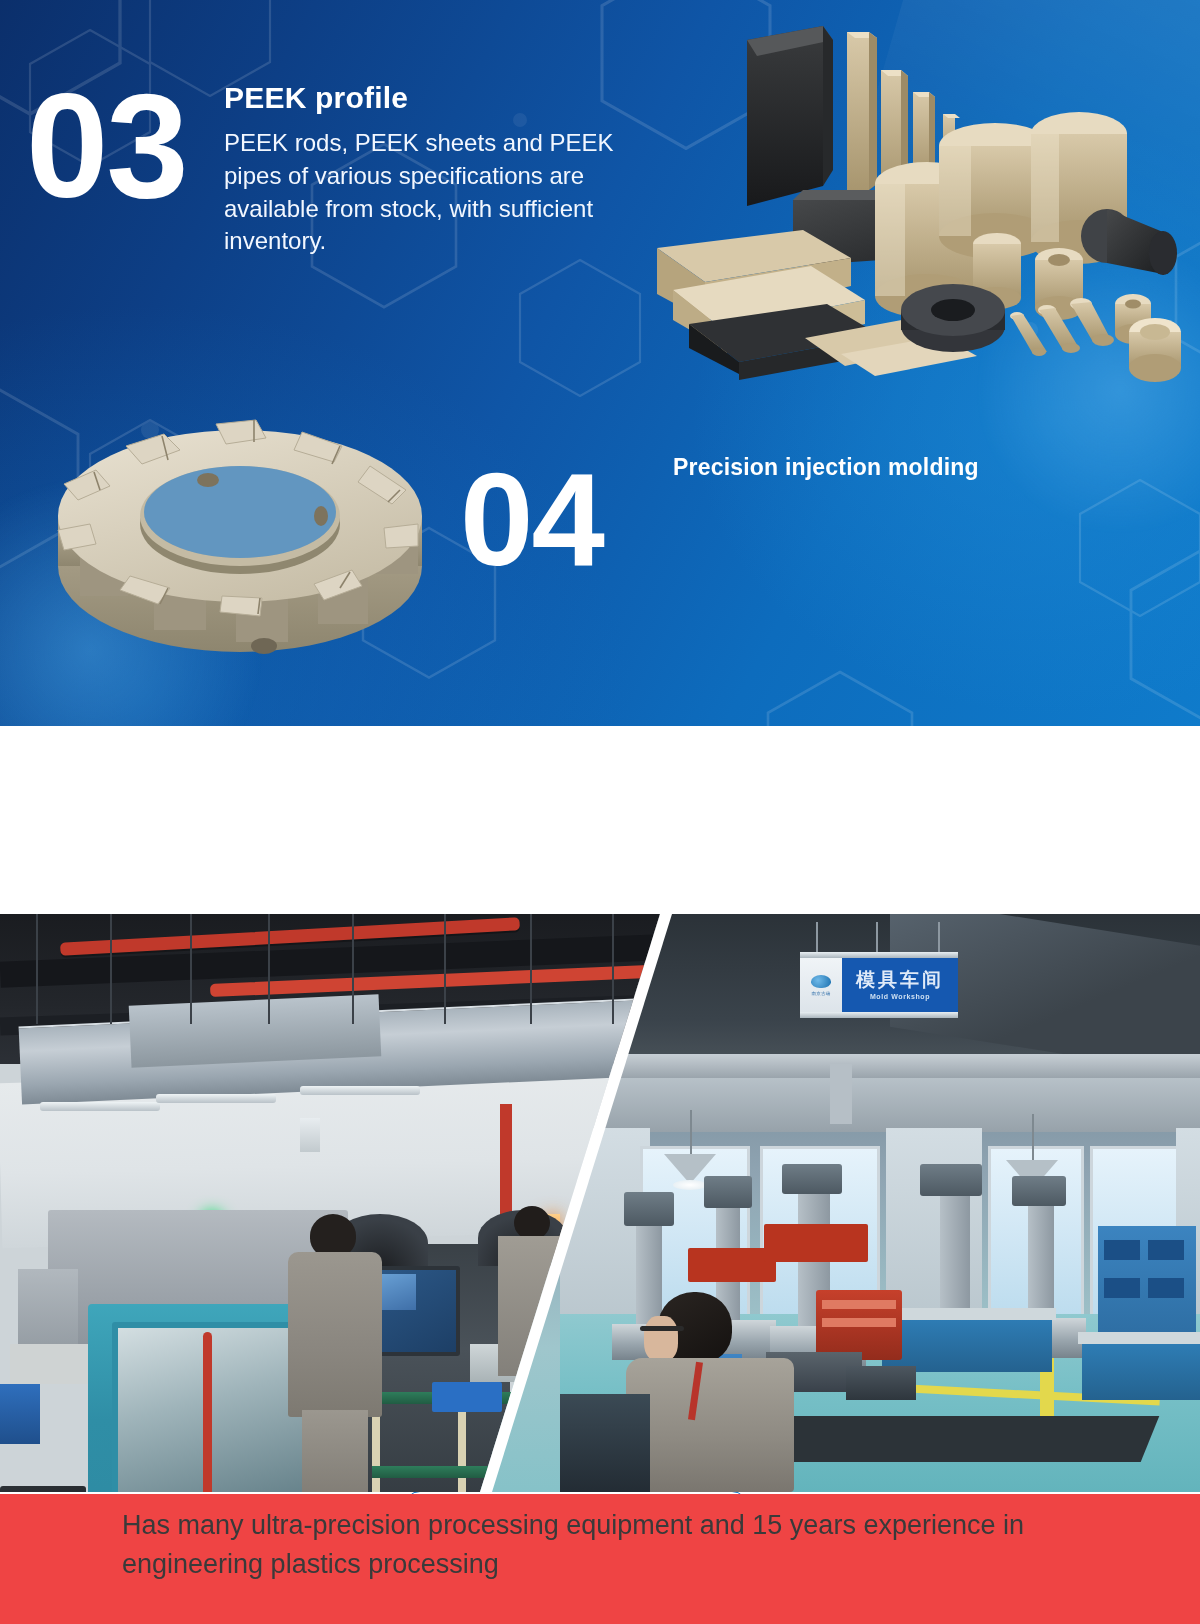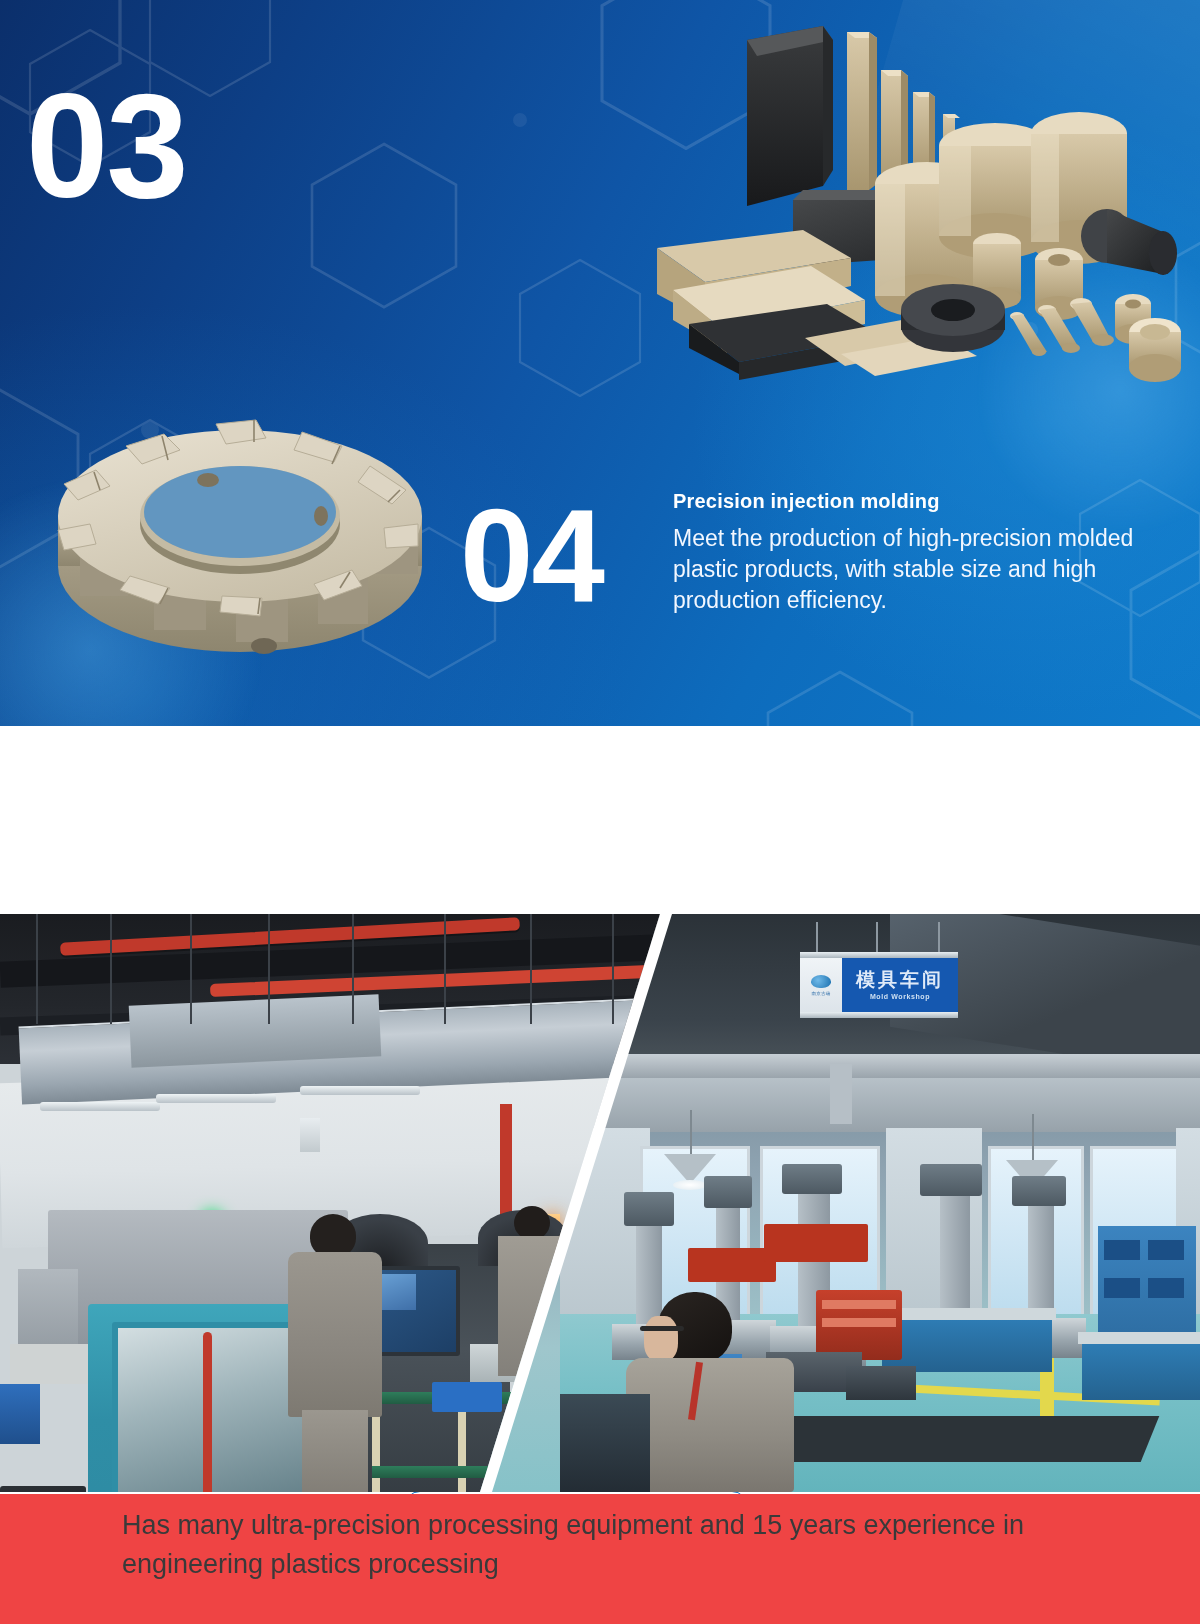--- a/index.html
+++ b/index.html
@@ -44,28 +44,28 @@
   .t03 { position:absolute; left:224px; top:18px; width:430px; }
   .h-title {
     color:#ffffff; font-size:30px; font-weight:bold; line-height:1.18;
     letter-spacing:.2px; white-space:nowrap;
   }
   .h-body {
     color:#f2f7ff; font-size:24px; line-height:1.36; margin-top:12px; font-weight:400;
   }
 
   
-  .blk04 { position:absolute; left:455px; top:448px; width:745px; height:220px;margin-top:36px; }
+  .blk04 { position:absolute; left:455px; top:448px; width:745px; height:220px; }
   .num04 {
     position:absolute; left:5px; top:6px;
     font-size:132px; font-weight:bold; color:#ffffff; line-height:1;
     letter-spacing:-2px;
   }
   .t04 { position:absolute; left:218px; top:6px; width:520px; }
-  .t04 .h-title { font-size:20px; }
+  .t04 .h-title { font-size:23px; }
   .t04 .h-body { font-size:23px; margin-top:9px; }
 
   
   .peek-art { position:absolute; left:655px; top:18px; width:548px; height:364px; }
   .peek-art > * { position:absolute; }
 
   
   .strengths { position:absolute; left:0; top:726px; width:1200px; height:188px; background:#fff; }
   .arrow-line {
     position:absolute; top:787px; height:15px; background:#0d6fc0;
@@ -436,27 +436,30 @@
     <ellipse cx="200" cy="114" rx="96" ry="46" fill="#1a6ab8" opacity=".22"></ellipse>
     <ellipse cx="200" cy="114" rx="96" ry="46" fill="#2f86d4" opacity=".55"></ellipse>
 
     <ellipse cx="168" cy="82" rx="11" ry="7" fill="#7d735d"></ellipse>
     <ellipse cx="281" cy="118" rx="7" ry="10" fill="#7d735d"></ellipse>
     <ellipse cx="224" cy="248" rx="13" ry="8" fill="#6f6755"></ellipse>
   </svg>
 
   <div class="blk03">
     <div class="num03">03</div>
+    <div class="t03">
+      <div class="h-title">PEEK profile</div>
+      <div class="h-body">PEEK rods, PEEK sheets and PEEK pipes of various specifications are available from stock, with sufficient inventory.</div>
+    </div>
   </div>
 
   <div class="blk04">
     <div class="num04">04</div>
     <div class="t04">
       <div class="h-title">Precision injection molding</div>
-      <div class="h-body">Meet the production of high-precision molded plastic products, with stable size and high production efficiency.</div>
     </div>
   </div>
 </section>
 
 <section class="strengths">
   <div class="arrow-head left"></div>
   <div class="arrow-line arrow-left-line"></div>
   <div class="arrow-line arrow-right-line"></div>
   <div class="arrow-head right"></div>
   <div class="sbox">

